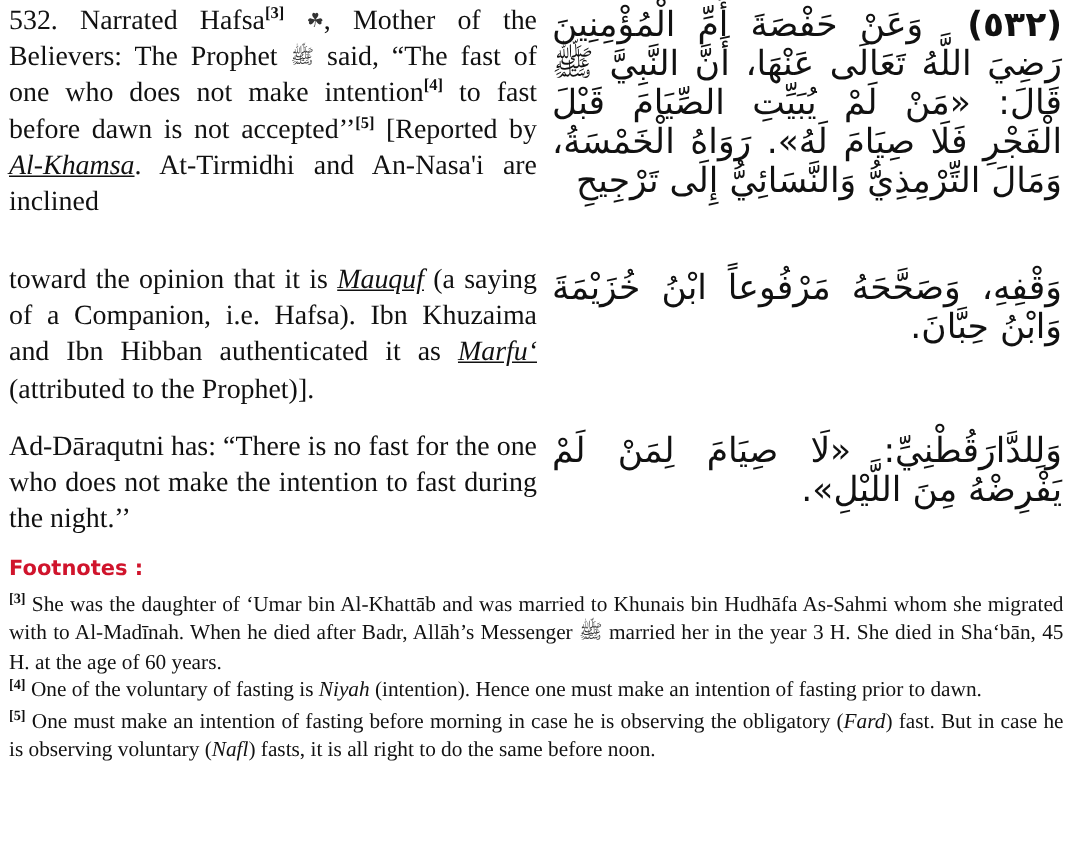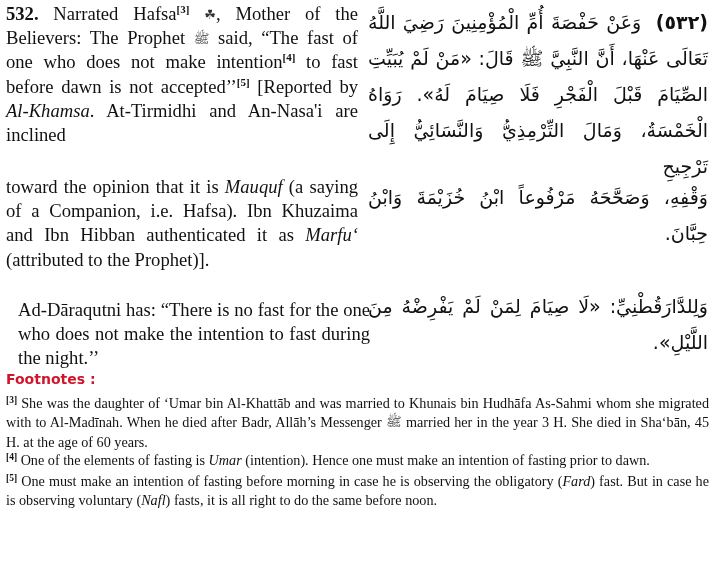--- a/index.html
+++ b/index.html
@@ -22,38 +22,38 @@
     }
     .en {
       position: absolute;
       left: 6px;
       width: 352px;
       font-size: 18.6px;
       line-height: 24.2px;
       text-align: justify;
       text-align-last: left;
     }
-    .en .num { font-weight: bold; }
-    .en i { font-style: italic; }
+    .en .num { font-weight: normal; }
+    .en i { font-style: italic; text-decoration: underline; }
     .sup {
       font-size: 11px;
       vertical-align: 7px;
       line-height: 0;
       font-weight: bold;
     }
     .ar {
       position: absolute;
       left: 368px;
       width: 340px;
       direction: rtl;
       text-align: justify;
       text-align-last: right;
       font-family: "DejaVu Sans", sans-serif;
-      font-size: 19px;
-      line-height: 36px;
+      font-size: 23px;
+      line-height: 26px;
     }
     .ar .anum { font-weight: bold; }
     .honor {
       display: inline-block;
       font-family: "DejaVu Sans", sans-serif;
       font-size: 13px;
       line-height: 1;
       color: #333;
       vertical-align: 1px;
     }
@@ -90,29 +90,29 @@
 </div>
 
 <div class="row" style="top:163px;">
   <p class="en" style="top:12px; margin:0;">
     <span>toward the opinion that it is </span><i>Mauquf</i><span> (a saying of a Companion, i.e. Hafsa). Ibn Khuzaima and Ibn Hibban authenticated it as </span><i>Marfu‘</i><span> (attributed to the Prophet)].</span>
   </p>
   <p class="ar" lang="ar" style="top:16px; margin:0;">وَقْفِهِ، وَصَحَّحَهُ مَرْفُوعاً ابْنُ خُزَيْمَةَ وَابْنُ حِبَّانَ.</p>
 </div>
 
 <div class="row" style="top:286px;">
-  <p class="en" style="top:0; margin:12px;">Ad-Dāraqutni has: “There is no fast for the one who does not make the intention to fast during the night.’’</p>
+  <p class="en" style="top:0; margin:0;">Ad-Dāraqutni has: “There is no fast for the one who does not make the intention to fast during the night.’’</p>
   <p class="ar" lang="ar" style="top:2px; margin:0;">وَلِلدَّارَقُطْنِيِّ: «لَا صِيَامَ لِمَنْ لَمْ يَفْرِضْهُ مِنَ اللَّيْلِ».</p>
 </div>
 
 <div class="fn-label">Footnotes :</div>
 
 <p class="fn" style="top:394px; margin:0;">
   <span class="sup">[3]</span><span> She was the daughter of ‘Umar bin Al-Khattāb and was married to Khunais bin Hudhāfa As-Sahmi whom she migrated with to Al-Madīnah. When he died after Badr, Allāh’s Messenger </span><span class="honor">ﷺ</span><span> married her in the year 3 H. She died in Sha‘bān, 45 H. at the age of 60 years.</span>
 </p>
 
 <p class="fn" style="top:451px; margin:0;">
-  <span class="sup">[4]</span><span> One of the elements of fasting is </span><i>Umar</i><span> (intention). Hence one must make an intention of fasting prior to dawn.</span>
+  <span class="sup">[4]</span><span> One of the voluntary of fasting is </span><i>Niyah</i><span> (intention). Hence one must make an intention of fasting prior to dawn.</span>
 </p>
 
 <p class="fn" style="top:472px; margin:0;">
   <span class="sup">[5]</span><span> One must make an intention of fasting before morning in case he is observing the obligatory (</span><i>Fard</i><span>) fast. But in case he is observing voluntary (</span><i>Nafl</i><span>) fasts, it is all right to do the same before noon.</span>
 </p>
 
 </body></html>

